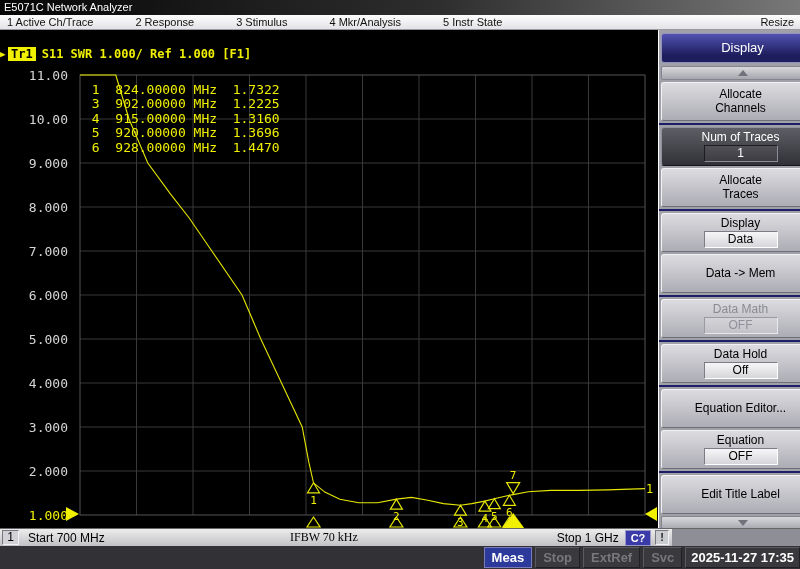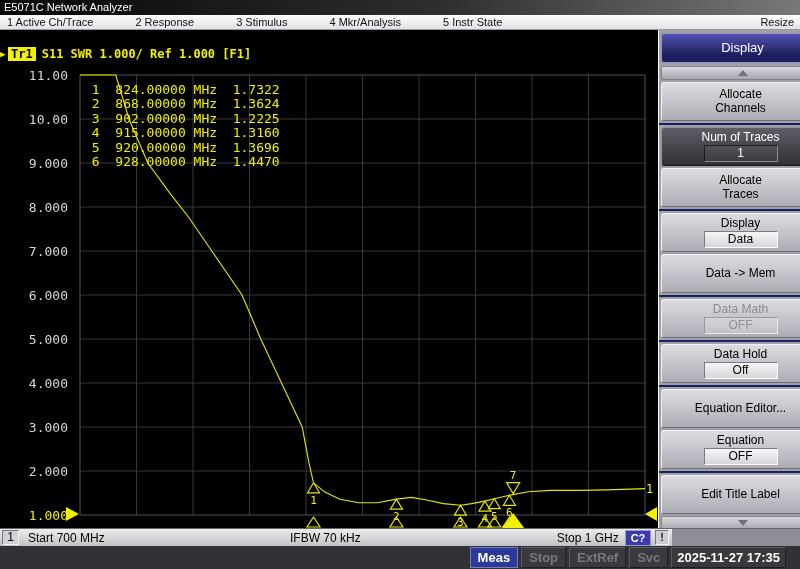--- a/index.html
+++ b/index.html
@@ -65,35 +65,35 @@
   .skbtn.active .sk-arrow { border-left-color:#c6c6ce; }
   .skbtn.disabled .sk-arrow { border-left-color:#9a9aa2; }
 
   
   .channel-bar { position:absolute; left:0; top:528px; width:672px; height:18px;
     background:linear-gradient(#ececec,#c2c2c6); border-top:1px solid #666;
     display:flex; align-items:center; font-size:12px; color:#000; box-sizing:border-box; }
   .ch-num { margin-left:2px; width:15px; height:13px; line-height:13px; text-align:center;
     background:#d2d2d6; border:1px solid; border-color:#77777e #f2f2f4 #f2f2f4 #77777e; }
   .ch-start { margin-left:9px; }
-  .ch-ifbw { position:absolute; left:290px; }
+  .ch-ifbw { position:absolute; left:290px;font-family:Liberation Serif, serif; }
   .ch-stop { margin-left:auto; }
   .ch-cal { background:#3a3aa8; color:#fff; font-weight:bold; font-size:11px;
     height:14px; line-height:14px; padding:0 5px; margin:0 4px 0 6px;
     border:1px solid #9a9ac8; }
   .ch-alert { background:#caccd0; height:13px; line-height:13px; padding:0 4px;
     margin-right:3px; border:1px solid; border-color:#77777e #f2f2f4 #f2f2f4 #77777e;
     font-size:11px; font-weight:bold; color:#222; }
   .channel-bar-right { position:absolute; left:672px; top:528px; width:128px; height:18px;
     background:#8e8e96; border-top:1px solid #666; box-sizing:border-box; }
 
   
   .status-bar { position:absolute; left:0; top:546px; width:800px; height:23px;
     background:#323236; display:flex; justify-content:flex-end; align-items:center;
-    gap:3px; padding-right:14px; box-sizing:border-box; font-size:13px; font-weight:bold; }
+    gap:3px; padding-right:0; box-sizing:border-box; font-size:13px; font-weight:bold; }
   .st-box { height:19px; line-height:19px; padding:0 7px; }
   .st-meas { background:#2c3a9c; color:#fff; border:1px solid #7a7ab8; }
   .st-off  { background:#3a3a3e; color:#77777c; border:1px solid;
              border-color:#5a5a60 #202024 #202024 #5a5a60; }
   .st-date { background:#39393d; color:#fff; border:1px solid;
              border-color:#5a5a60 #202024 #202024 #5a5a60; padding:0 5px; }
 </style>
 </head>
 <body>
 
@@ -170,21 +170,21 @@
         <polygon points="509.4,487 502.9,497 515.9,497" fill="none" stroke="#e6e600" stroke-width="1.2"></polygon>
         <polygon points="513.1666666666667,463.6 506.66666666666674,452.6 519.6666666666667,452.6" fill="none" stroke="#e6e600" stroke-width="1.2"></polygon>
         <text x="513.1666666666667" y="448.6" text-anchor="middle" fill="#f0f000" font-size="11" font-family="DejaVu Sans Mono,monospace">7</text>
         <polygon points="513.1666666666667,483 502.16666666666674,498 524.1666666666667,498" fill="#f0f000"></polygon>
       </svg>
     <div class="trace-header">
       <span class="tr-arrow">▶</span>
       <span class="tr-name">Tr1</span>
       <span class="tr-rest">S11 SWR 1.000/ Ref 1.000 [F1]</span>
     </div>
-    <div class="marker-table" id="marker-table"><div> 1  824.00000 MHz  1.7322</div><div> 2  868.00000 MHz  1.3624</div><div> 3  902.00000 MHz  1.2225</div><div> 4  915.00000 MHz  1.3160</div><div> 5  920.00000 MHz  1.3696</div><div> 6  928.00000 MHz  1.4470</div></div>
+    <div class="marker-table" id="marker-table"><div> 1  824.00000 MHz  1.7322</div><div> 3  902.00000 MHz  1.2225</div><div> 4  915.00000 MHz  1.3160</div><div> 5  920.00000 MHz  1.3696</div><div> 6  928.00000 MHz  1.4470</div></div>
   </div>
 
   <div class="sidebar" id="sidebar">
       <div class="sk-header">Display</div>
       <div class="sk-scroll"><span class="tri-up"></span></div>
       <div class="skbtn">
         <div class="lbl">Allocate</div>
         <div class="lbl">Channels</div>
         <span class="sk-arrow"></span>
       </div>

